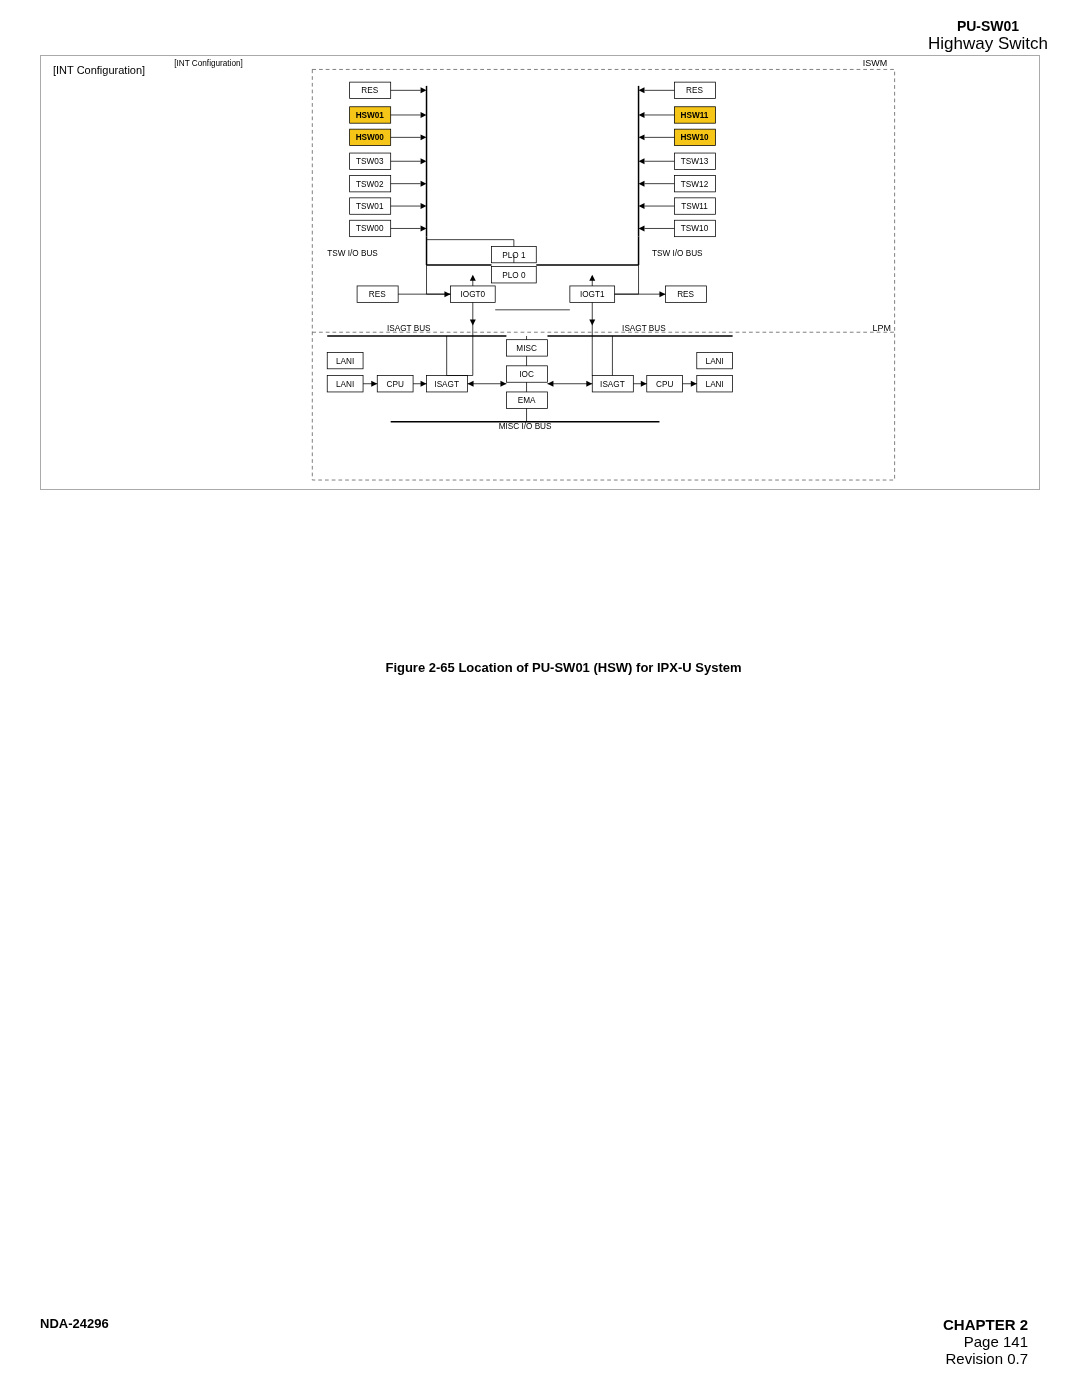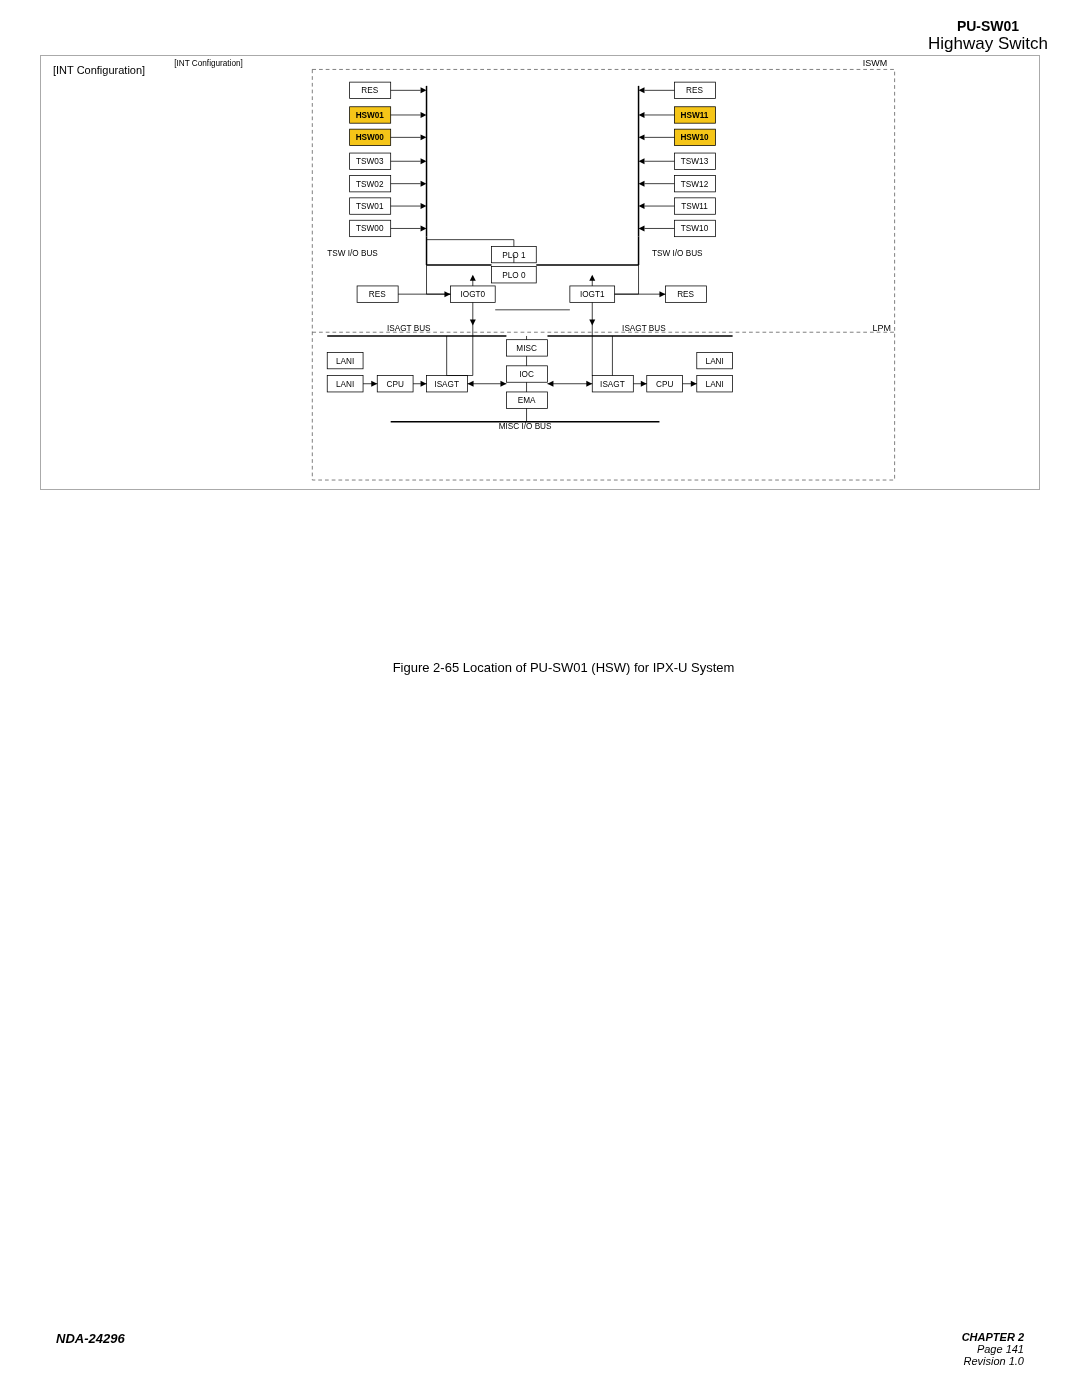--- a/index.html
+++ b/index.html
@@ -42,41 +42,40 @@
       font-size: 11px;
     }
 
     .figure-caption {
       position: absolute;
       top: 660px;
       left: 0;
       right: 0;
       text-align: center;
       font-size: 13px;
-      font-weight: normal;
+      font-weight: bold;
       margin-left: 47px;
     }
 
     .page-footer {
       position: absolute;
       bottom: 30px;
       left: 0;
-      right: 0;
+      right: 12px;
       display: flex;
       justify-content: space-between;
-      padding: 0 56px;
-      font-style: italic;
+      padding: 0 40px;
     }
     .page-footer .left {
       font-weight: bold;
       font-size: 13px;
     }
     .page-footer .right {
       text-align: right;
-      font-size: 11px;
+      font-size: 15px;
       margin-left: 44px;
     }
     .page-footer .right .chapter {
       font-weight: bold;
     }
 
     
     .diagram-svg {
       position: absolute;
       top: 0;
@@ -340,15 +339,15 @@
 
 </div>
 
 <div class="figure-caption">Figure 2-65   Location of PU-SW01 (HSW) for IPX-U System</div>
 
 <div class="page-footer">
   <div class="left">NDA-24296</div>
   <div class="right">
     <div class="chapter">CHAPTER 2</div>
     <div>Page 141</div>
-    <div>Revision 1.0</div>
+    <div>Revision 0.7</div>
   </div>
 </div>
 
 </body></html>

